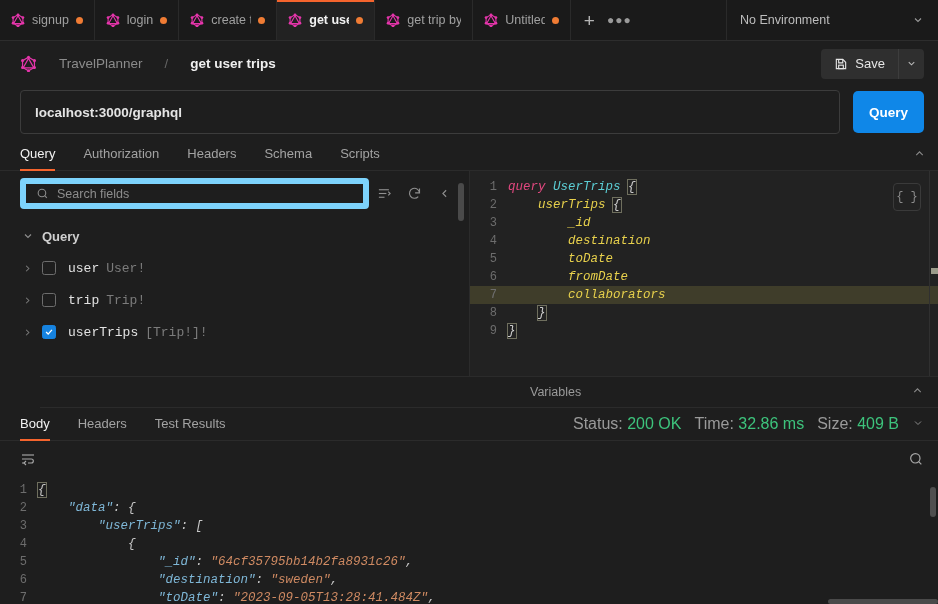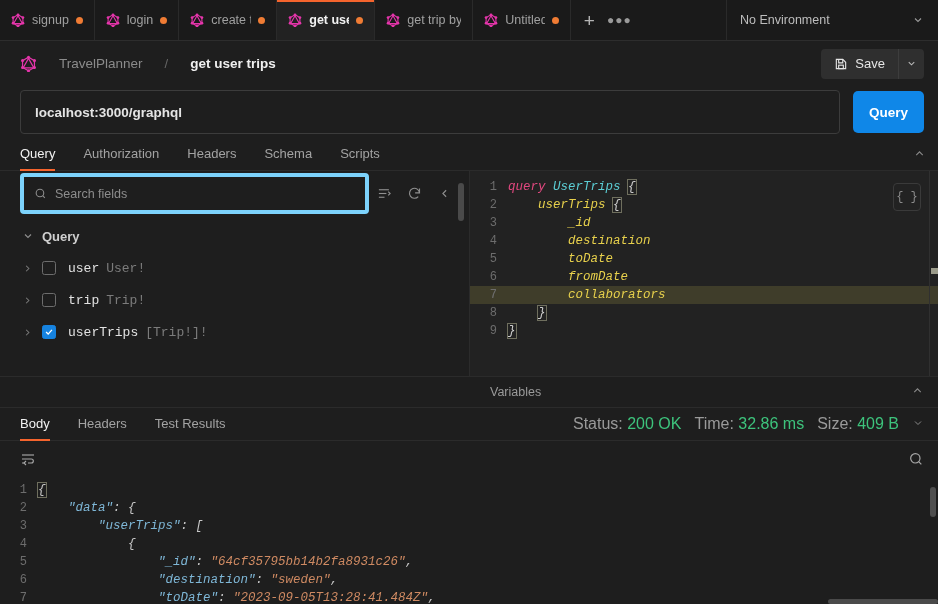--- a/index.html
+++ b/index.html
@@ -122,22 +122,22 @@
 
   
   .mid { display: flex; height: 205px; min-height: 205px; }
   .fields {
     width: 470px; flex: 0 0 470px;
     border-right: 1px solid #2b2b2b;
     display: flex; flex-direction: column; position: relative;
   }
   .searchrow { height: 37px; display: flex; align-items: center; gap: 0; padding: 8px 10px 0 20px; }
   .searchbox {
-    flex: 1 1 auto; height: 41px; background: #1e1e1e;
-    border: 4px solid #7dd3fc; border-radius: 4px;
+    flex: 1 1 auto; height: 31px; background: #1e1e1e;
+    border: 6px solid #7dd3fc; border-radius: 4px;
     display: flex; align-items: center; gap: 8px; padding: 0 10px;
     font-size: 12.5px; color: #8d8d8d; cursor: text;
   }
   .fico { width: 30px; height: 29px; display: flex; align-items: center; justify-content: center; color: #8f8f8f; cursor: pointer; }
   .tree { flex: 1 1 auto; padding: 12px 0 0 0; overflow: hidden; position: relative; }
   .trow { display: flex; align-items: center; height: 32px; padding-left: 22px; cursor: pointer; }
   .twist { width: 20px; display: flex; align-items: center; color: #7e7e7e; flex: 0 0 20px; }
   .grouplbl { font-size: 13px; color: #cfcfcf; font-weight: bold; font-family: "Liberation Sans", sans-serif; }
   .cbx {
     width: 14px; height: 14px; border: 1.5px solid #6d6d6d; border-radius: 2.5px;
@@ -186,21 +186,21 @@
 
   
   .varbar {
     height: 32px; min-height: 32px;
     display: flex; align-items: center; padding: 0 14px 0 20px;
     border-top: 1px solid #2b2b2b; border-bottom: 1px solid #2b2b2b;
     background: #1e1e1e;
   }
   .varlbl { font-size: 12.5px; color: #9a9a9a; }
   .varchev { margin-left: auto; color: #8a8a8a; cursor: pointer; line-height: 1; }
-  .varbar-wrap { display: flex; }
+  .varbar-wrap { display: flex; padding-left: 40px; }
   .varbar-left { width: 470px; flex: 0 0 470px; }
 
   
   .resp { flex: 1 1 auto; display: flex; flex-direction: column; overflow: hidden; }
   .resptabs {
     height: 33px; min-height: 33px;
     display: flex; align-items: flex-end;
     padding: 0 14px 0 20px;
     border-bottom: 1px solid #2b2b2b; position: relative;
   }

